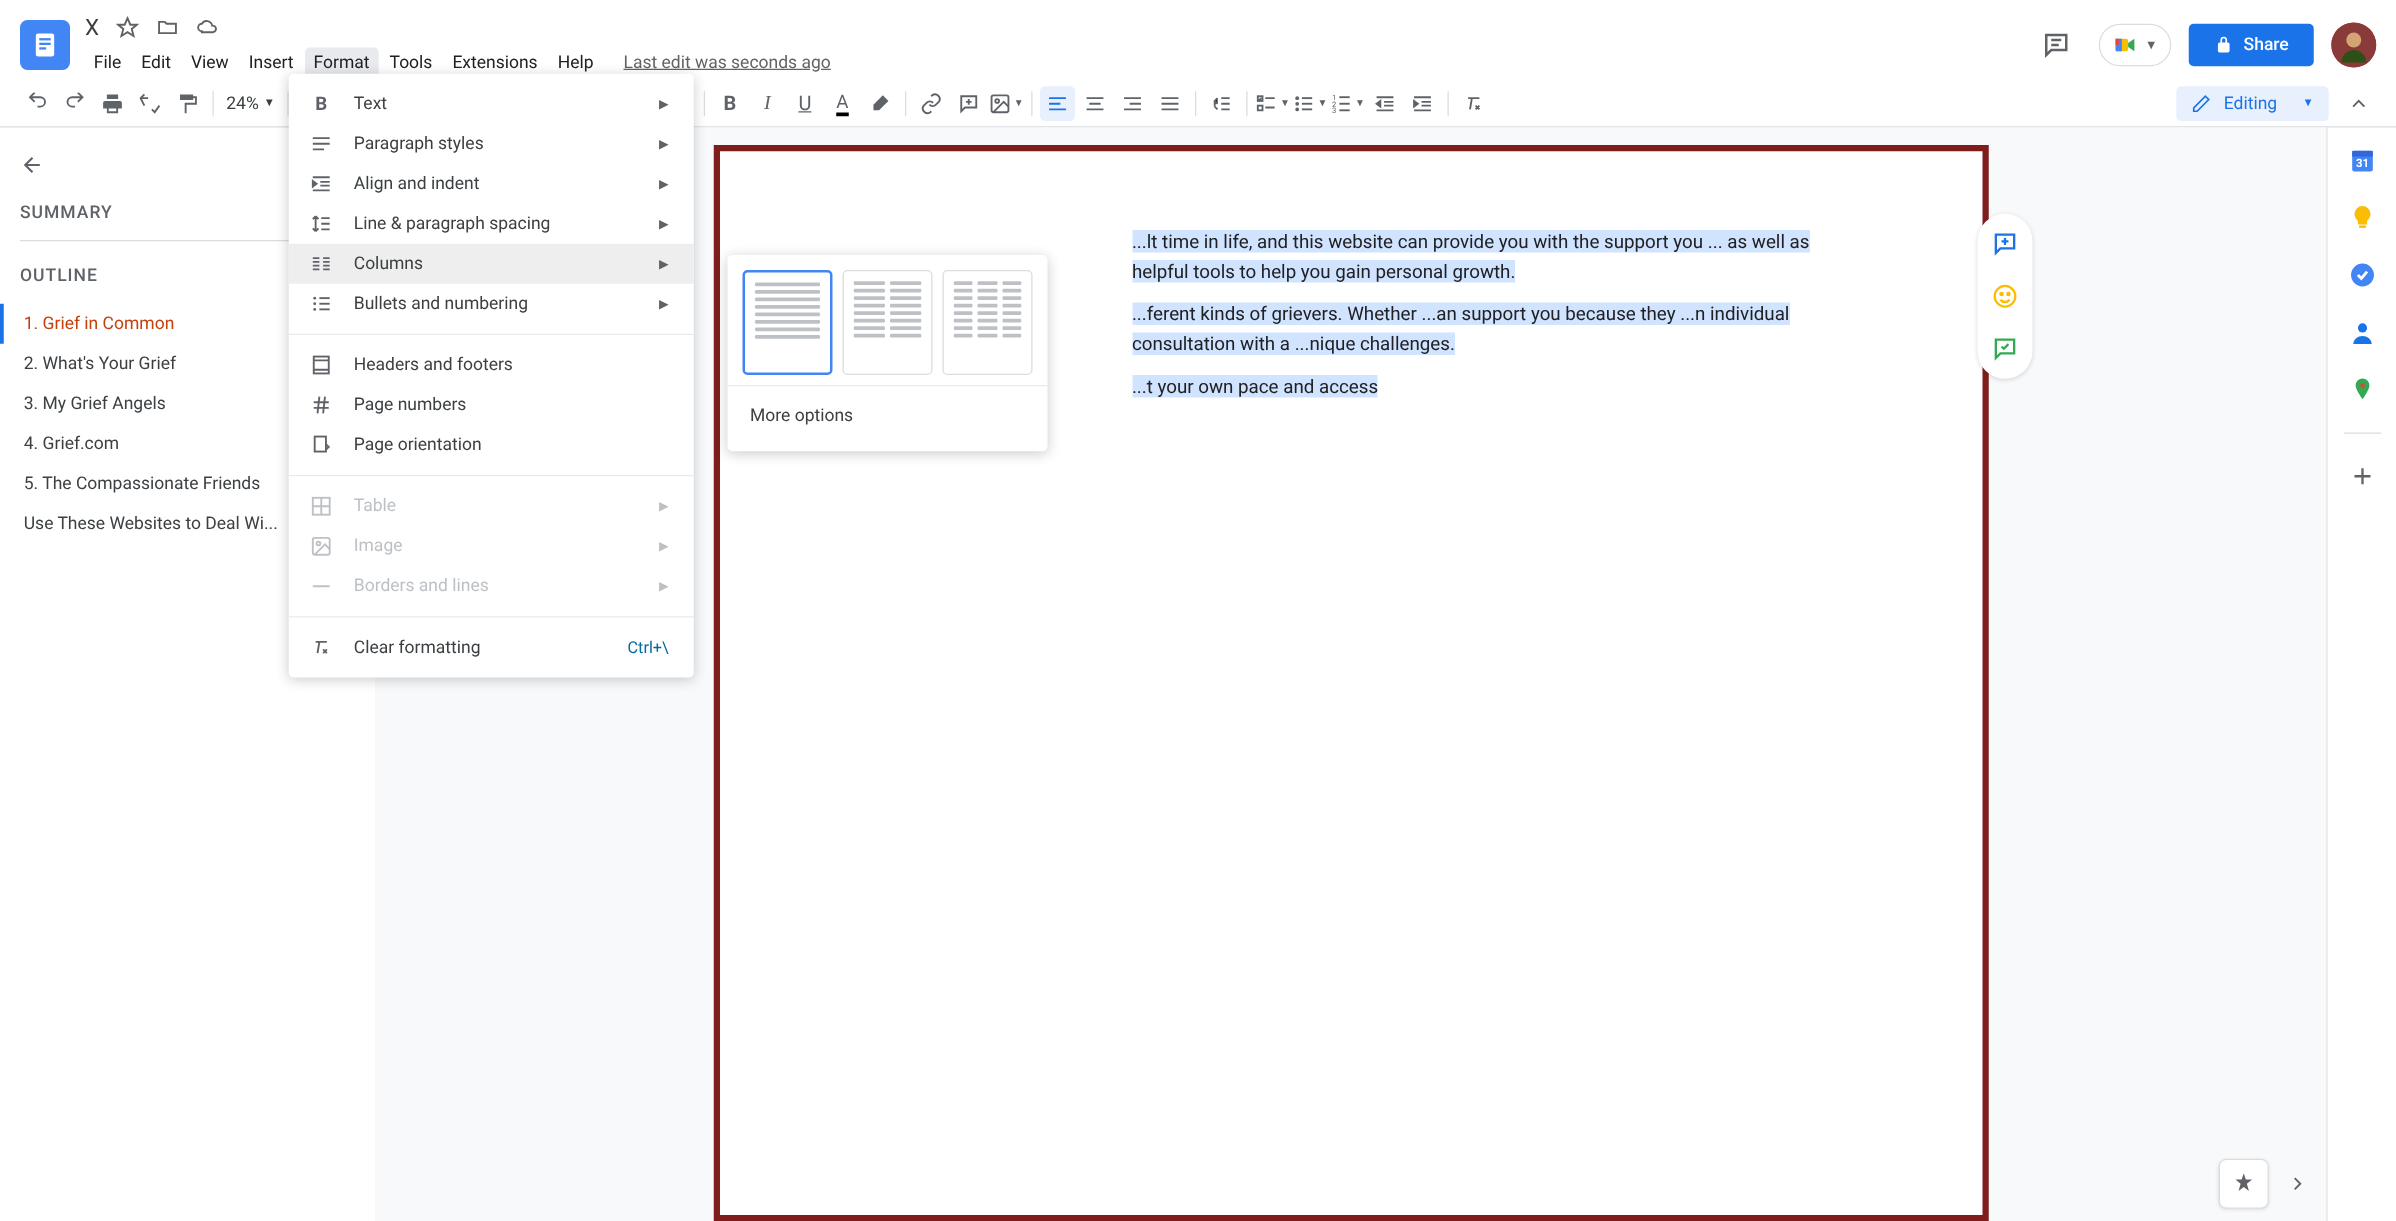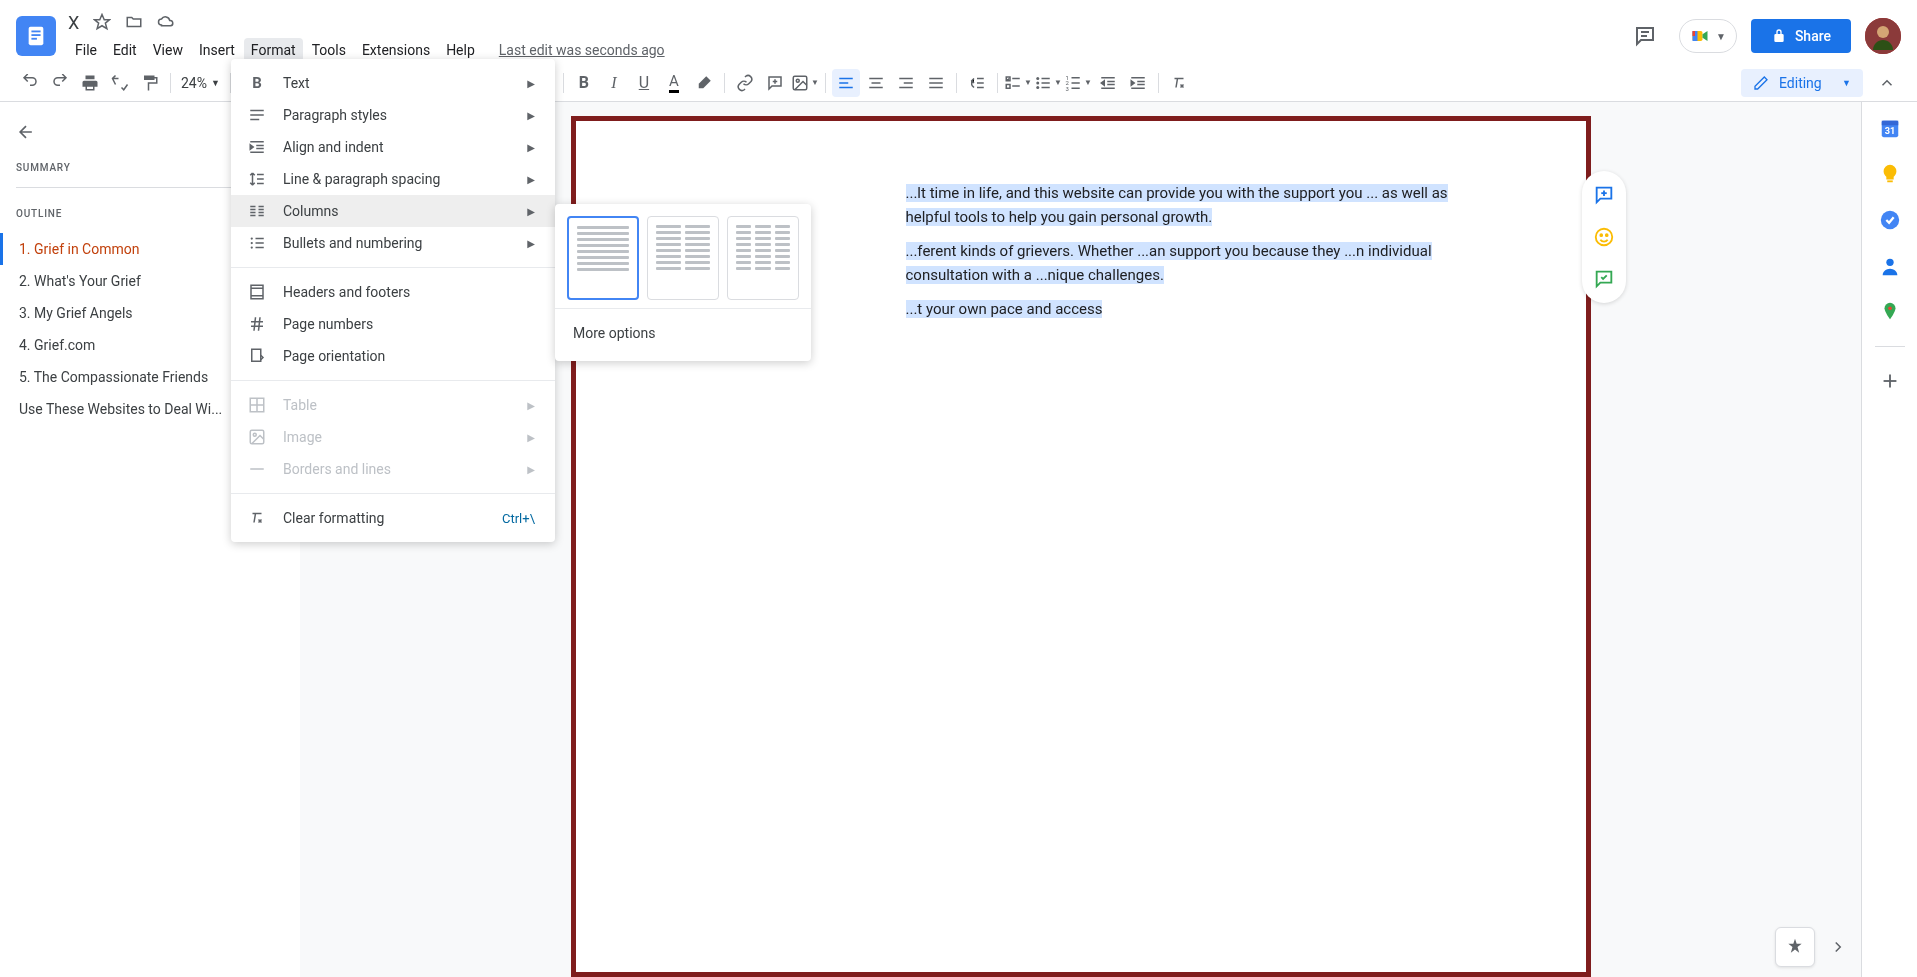--- a/index.html
+++ b/index.html
@@ -27,21 +27,21 @@
   .tb-btn.active { background:#e8f0fe; color:#1a73e8;}
   .tb-sep { width:1px; height:20px; background:#dadce0; margin: 0 4px;}
   .tb-zoom { font-size:14px; color:#3c4043; padding:0 4px; display:flex; align-items:center; gap:4px; cursor:pointer;}
   .tb-spacer { flex:1; }
   .editing-btn { background:#e8f0fe; border-radius:4px; padding:6px 12px; display:flex; align-items:center; gap:10px; font-size:14px; color:#1a73e8; cursor:pointer; width:122px;}
   .editing-btn .arrow { margin-left:auto; }
 
   .main { display:flex; height: calc(100% - 102px); }
   .sidebar { width: 300px; padding: 20px 16px; position:relative;}
   .back-arrow { color:#5f6368; margin-bottom:20px; cursor:pointer; display:inline-flex;}
-  .sb-heading { font-size:10px; font-weight:500; color:#5f6368; letter-spacing:0.8px; margin-bottom:14px;}
+  .sb-heading { font-size:14px; font-weight:500; color:#5f6368; letter-spacing:0.8px; margin-bottom:14px;}
   .sb-divider { border-top:1px solid #dadce0; margin-bottom:20px;}
   .outline-item { font-size:14px; color:#3c4043; padding:8px 0 8px 16px; cursor:pointer; border-left:3px solid transparent; margin-left:-16px; padding-left:16px;}
   .outline-item.active { color:#c2410c; border-left-color:#1a73e8;}
 
   .canvas { flex:1; background:#f8f9fa; position:relative; display:flex; justify-content:center; padding-top:14px;}
   .page { background:white; width:1020px; border:5px solid #7f1d1d; min-height:700px; padding:60px 100px; position:relative;}
   .doc-content p { font-size:15px; line-height:1.6; color:#202124; margin-bottom:10px;}
   .highlighted { background:#d0e3ff;}
 
   .action-bubble { position:absolute; right:-40px; top:50px; background:white; border-radius:24px; box-shadow:0 1px 4px rgba(0,0,0,0.15); padding:10px 8px; display:flex; flex-direction:column; gap:14px;}
@@ -56,21 +56,21 @@
   .fm-item.highlighted { background:#eee;}
   .fm-item.disabled { color:#bdc1c6;}
   .fm-icon { width:20px; height:20px; display:flex; align-items:center; justify-content:center; color:#5f6368;}
   .fm-item.disabled .fm-icon { color:#bdc1c6;}
   .fm-label { flex:1;}
   .fm-arrow { color:#5f6368; font-size:10px;}
   .fm-shortcut { color:#0369a1; font-size:13px;}
   .fm-sep { height:1px; background:#e8eaed; margin:8px 0;}
 
   
-  .columns-submenu { position:absolute; left:555px; top:204px; width:256px; background:white; box-shadow:0 2px 10px rgba(0,0,0,0.2); border-radius:4px; padding:12px; z-index:101;}
+  .columns-submenu { position:absolute; left:582px; top:204px; width:256px; background:white; box-shadow:0 2px 10px rgba(0,0,0,0.2); border-radius:4px; padding:12px; z-index:101;}
   .col-options { display:flex; gap:8px; margin-bottom:8px;}
   .col-opt { width:74px; height:84px; border:1px solid #dadce0; border-radius:4px; display:flex; align-items:center; justify-content:center; cursor:pointer; padding:8px;}
   .col-opt.selected { border:2px solid #4285f4;}
   .col-preview { display:flex; gap:4px; width:100%; height:100%;}
   .col-preview .col { flex:1; display:flex; flex-direction:column; gap:3px;}
   .col-preview .line { height:3px; background:#bdc1c6; border-radius:1px;}
   .sub-sep { height:1px; background:#e8eaed; margin:4px -12px 8px;}
   .more-opts { padding:8px 6px; font-size:14px; color:#3c4043; cursor:pointer;}
 
   .bottom-bar { position:absolute; bottom:10px; right:70px; display:flex; align-items:center; gap:14px;}

